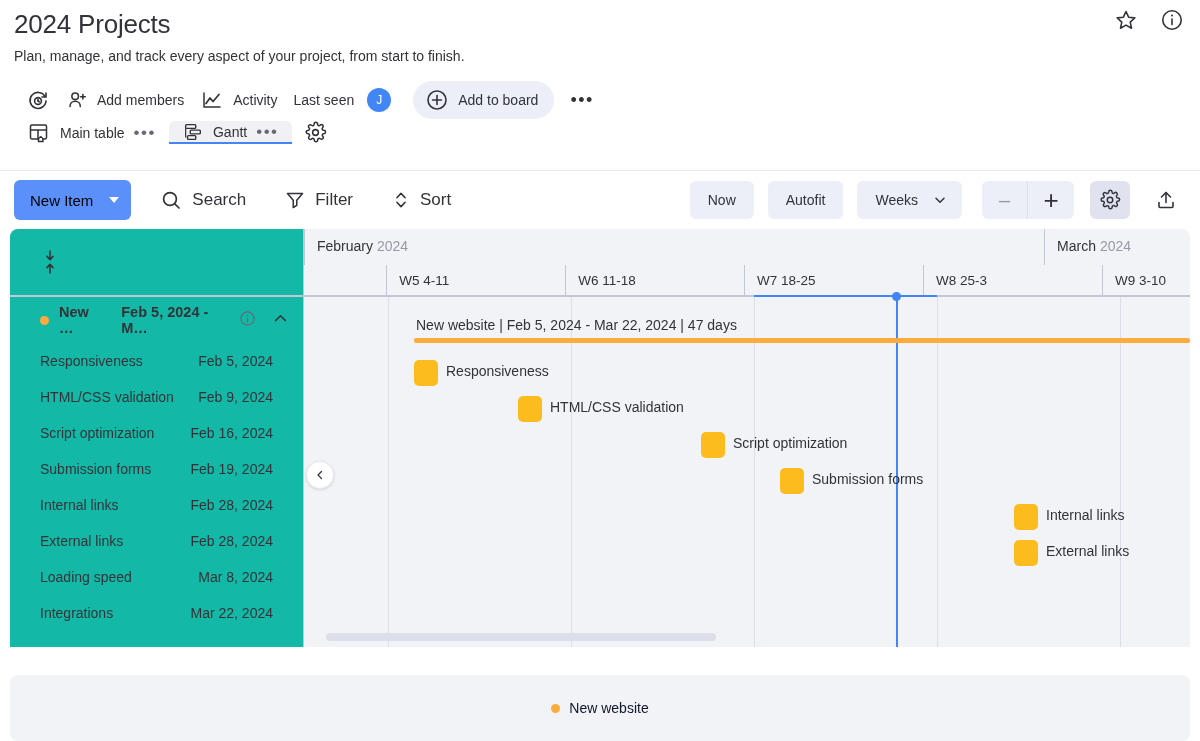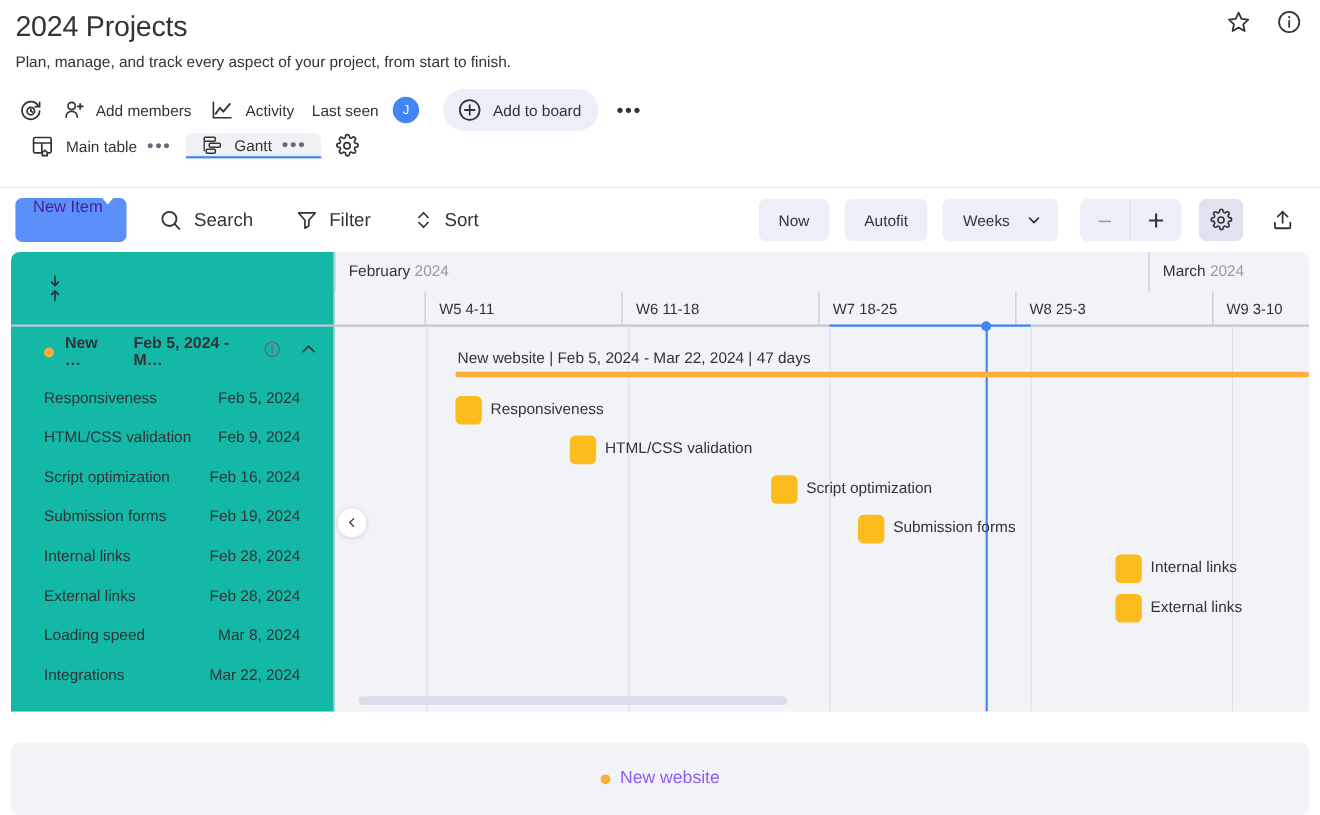--- a/index.html
+++ b/index.html
@@ -23,21 +23,21 @@
   }
   .header-icons {
     position: absolute; top: 8px; right: 16px;
     display: flex; align-items: center; gap: 22px;
   }
   .header-icons .ic { cursor: pointer; display: block; }
 
   
   .header-actions {
     display: flex; align-items: center; gap: 0;
-    padding: 0 12px; margin-top: 14px; height: 42px;
+    padding: 0 22px; margin-top: 14px; height: 42px;
   }
   .hact {
     display: flex; align-items: center; gap: 9px;
     font-size: 14px; color: #323338; cursor: pointer;
     padding: 6px 8px; border-radius: 4px; white-space: nowrap;
   }
   .hact.pill { background: #eceff8; border-radius: 20px; padding: 7px 16px 7px 12px; }
   .hact.plain { padding-left: 4px; }
   .avatar {
     width: 24px; height: 24px; border-radius: 50%;
@@ -68,23 +68,23 @@
   .vtab-settings {
     display: flex; align-items: center; padding: 0 12px; cursor: pointer;
   }
 
   
   .toolbar {
     display: flex; align-items: center; padding: 8px 14px;
     height: 58px; gap: 6px;
   }
   .new-item-btn {
-    display: flex; align-items: flex-start; background: #5b8ff9;
-    color: #4c1d95; font-size: 15px; border-radius: 6px;
-    height: 40px; padding: 0 12px 0 16px; cursor: pointer; 
+    display: flex; align-items: center; background: #5b8ff9;
+    color: #000000; font-size: 15px; border-radius: 6px;
+    height: 40px; padding: 0 12px 0 16px; cursor: pointer; gap: 16px;
   }
   .caret-down {
     width: 0; height: 0; border-left: 5px solid transparent;
     border-right: 5px solid transparent; border-top: 6px solid #fff;
   }
   .tb-item {
     display: flex; align-items: center; gap: 9px; font-size: 17px;
     color: #323338; cursor: pointer; padding: 8px 10px; border-radius: 4px;
     margin-left: 12px;
   }
@@ -191,21 +191,21 @@
     background: #dcdeea; border-radius: 4px; cursor: pointer;
   }
 
   
   .legend-bar {
     position: absolute; left: 10px; right: 10px; bottom: 0; height: 66px;
     background: #f2f3f7; border-radius: 8px;
     display: flex; align-items: center; justify-content: center; gap: 9px;
   }
   .legend-dot { width: 9px; height: 9px; border-radius: 50%; background: #fdab3d; }
-  .legend-label { font-size: 16px; color: #8b5cf6; }
+  .legend-label { font-size: 14px; color: #0f172a; }
 
   .edge-tab {
     position: absolute; left: 0; top: 362px; width: 5px; height: 26px;
     background: #dcdfe8; border-radius: 0 3px 3px 0;
   }
 </style>
 </head>
 <body>
 
 <div class="page">

